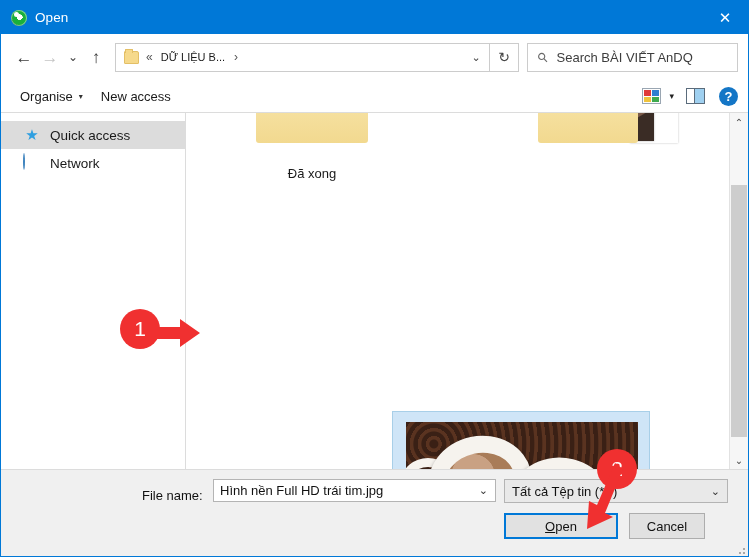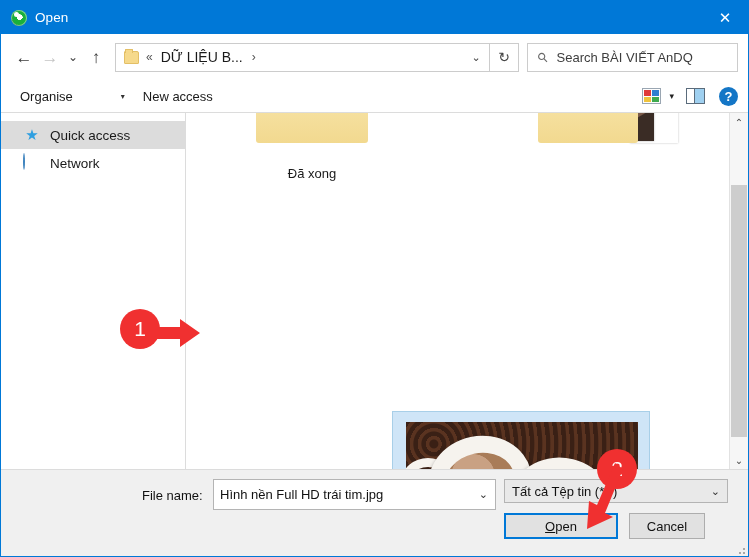--- a/index.html
+++ b/index.html
@@ -66,21 +66,21 @@
   .addr-folder {
     width: 13px; height: 11px; margin: 0 7px 0 8px;
     background: #f6d98b; border: 1px solid #e3bf66; border-radius: 1px 2px 1px 1px;
     position: relative; flex: 0 0 auto;
   }
   .addr-folder::before {
     content: ""; position: absolute; left: 0; top: -3px; width: 6px; height: 3px;
     background: #f6d98b; border: 1px solid #e3bf66; border-bottom: none; border-radius: 1px 1px 0 0;
   }
   .addr-chev { font-size: 12px; color: #555; margin-right: 8px; }
-  .addr-crumb { font-size: 14px; color: #1a1a1a; }
+  .addr-crumb { font-size: 11px; color: #1a1a1a; }
   .addr-sep { font-size: 12px; color: #555; margin-left: 9px; }
   .addr-drop {
     margin-left: auto; width: 26px; height: 25px;
     display: flex; align-items: center; justify-content: center;
     font-size: 11px; color: #444;
   }
   .refresh-btn {
     width: 28px; height: 27px; margin-left: -1px;
     border: 1px solid #cccccc; background: #ffffff;
     display: flex; align-items: center; justify-content: center;
@@ -92,21 +92,21 @@
     display: flex; align-items: center; flex: 0 0 auto;
   }
   .search-icon { margin: 0 9px 0 10px; color: #6a6a6a; font-size: 13px; transform: rotate(-45deg); }
   .search-ph { font-size: 13px; color: #3d3d3d; }
 
   
   .toolbar {
     height: 32px; display: flex; align-items: center;
     padding: 0 10px; flex: 0 0 auto; background: #ffffff;
   }
-  .tb-item { font-size: 13px; color: #1a1a1a; padding: 0 9px; display: flex; align-items: center; gap: 42px; }
+  .tb-item { font-size: 13px; color: #1a1a1a; padding: 0 9px; display: flex; align-items: center; }
   .tb-caret { font-size: 8px; margin-left: 6px; color: #333; }
   .tb-spacer { flex: 1 1 auto; }
   .tb-icon-views {
     width: 19px; height: 16px; border: 1px solid #9aa6b2; background: #fdfdfd;
     display: grid; grid-template-columns: 1fr 1fr; grid-template-rows: 1fr 1fr;
     padding: 1px; gap: 1px; box-sizing: border-box;
   }
   .tb-icon-views i { display: block; }
   .tb-icon-views i:nth-child(1) { background: #e03a3a; }
   .tb-icon-views i:nth-child(2) { background: #2f7fd0; }
@@ -246,21 +246,21 @@
 
   
   .footer {
     flex: 0 0 auto; height: 86px; background: #f0f0f0;
     border-top: 1px solid #dcdcdc; position: relative;
   }
   .fn-label {
     position: absolute; left: 141px; top: 487px; font-size: 13px; color: #111;
   }
   .fn-input {
-    position: absolute; left: 212px; top: 478px; width: 283px; height: 31px;
+    position: absolute; left: 212px; top: 478px; width: 283px; height: 23px;
     background: #ffffff; border: 1px solid #b4b4b4; box-sizing: border-box;
     display: flex; align-items: center;
   }
   .fn-value { font-size: 13px; color: #111; padding-left: 6px; }
   .fn-caret { margin-left: auto; font-size: 11px; color: #333; padding-right: 7px; }
   .filter-input {
     position: absolute; left: 503px; top: 478px; width: 224px; height: 24px;
     background: #e9e9e9; border: 1px solid #b4b4b4; box-sizing: border-box;
     display: flex; align-items: center;
   }

